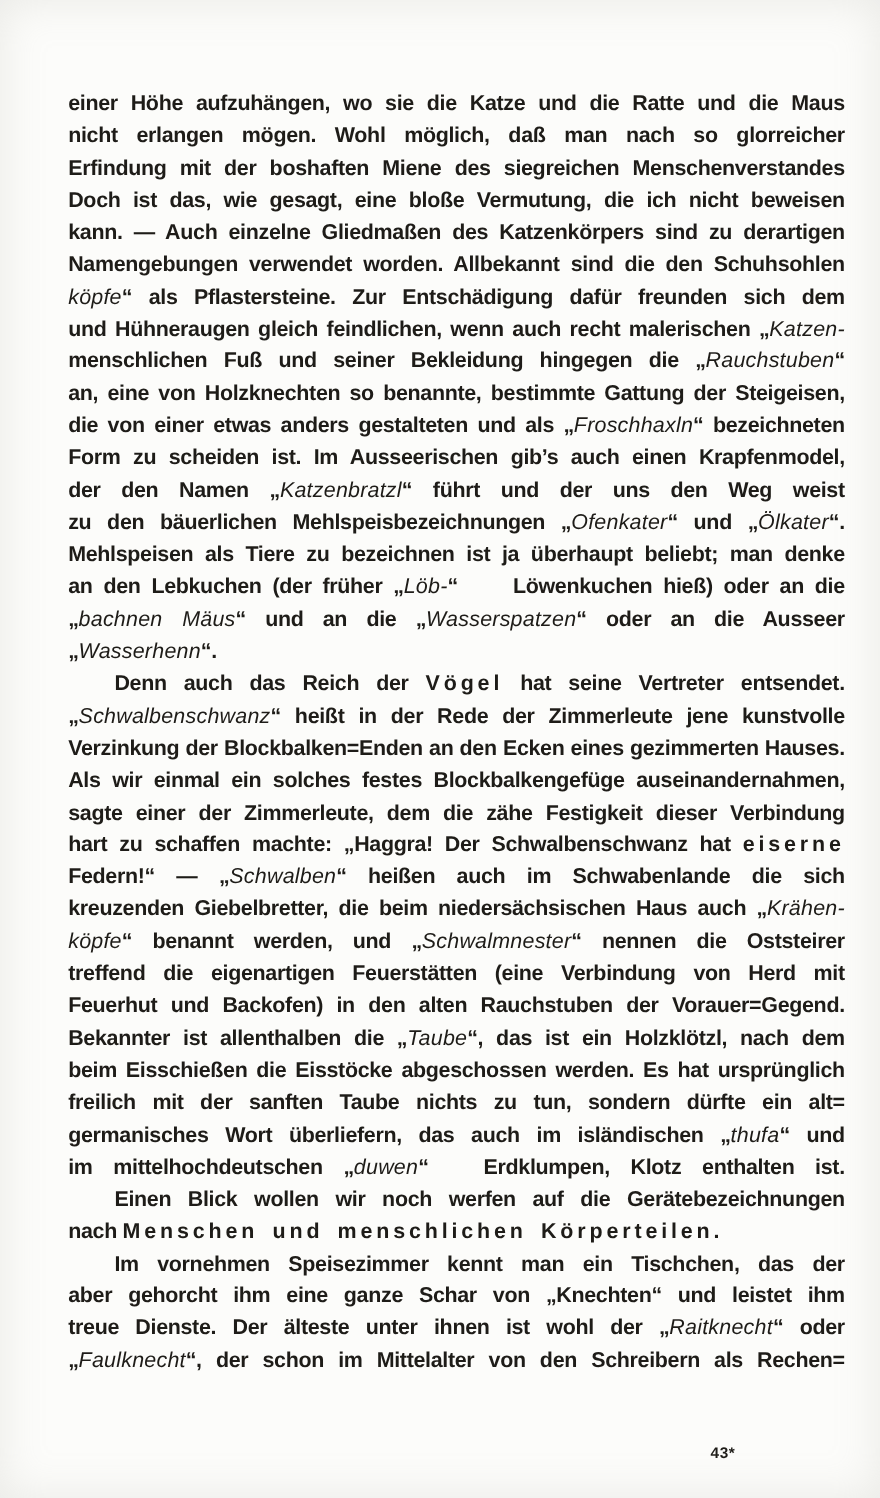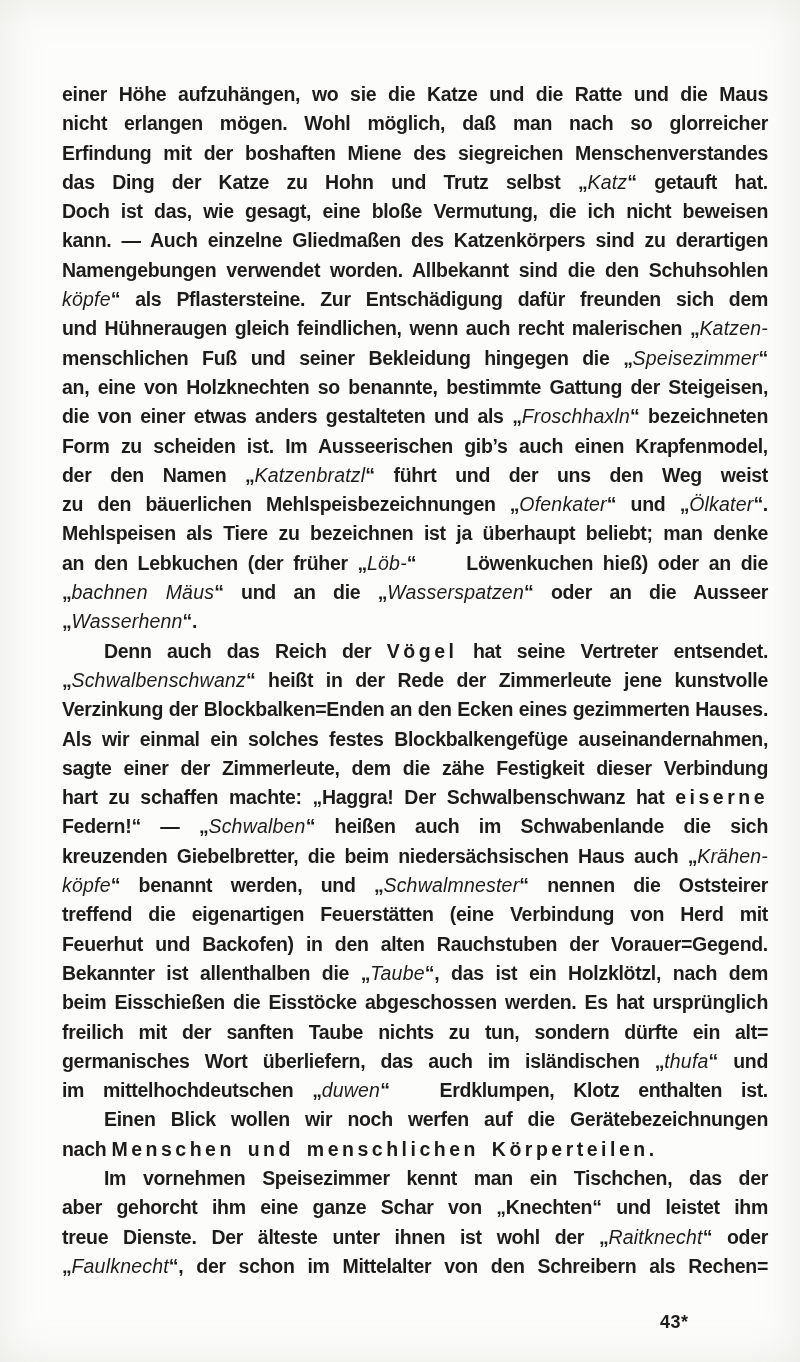--- a/index.html
+++ b/index.html
@@ -56,43 +56,42 @@
     letter-spacing: 3.5px;
     word-spacing: 4px;
   }
   
   .gap {
     display: inline-block;
     width: 50px;
   }
   .page-number {
     position: absolute;
-    left: 660px;
+    left: 646px;
     top: 1312px;
-    font-size: 18px;
+    font-size: 14px;
     font-weight: 700;
     letter-spacing: 0.5px;
     color: #1e1c18;
   }
 </style>
 </head>
 <body>
 
 <div class="page">
   <div class="text-block">
       <div class="line"><span class="f">einer Höhe aufzuhängen, wo sie die Katze und die Ratte und die Maus</span></div>
       <div class="line"><span class="f">nicht erlangen mögen. Wohl möglich, daß man nach so glorreicher</span></div>
       <div class="line"><span class="f">Erfindung mit der boshaften Miene des siegreichen Menschenverstandes</span></div>
-      <div class="line"><span class="f">das Ding der Katze zu Hohn und Trutz selbst „</span><span class="i">Katz</span><span class="f">“ getauft hat.</span></div>
       <div class="line"><span class="f">Doch ist das, wie gesagt, eine bloße Vermutung, die ich nicht beweisen</span></div>
       <div class="line"><span class="f">kann. — Auch einzelne Gliedmaßen des Katzenkörpers sind zu derartigen</span></div>
       <div class="line"><span class="f">Namengebungen verwendet worden. Allbekannt sind die den Schuhsohlen</span></div>
       <div class="line"><span class="i">köpfe</span><span class="f">“ als Pflastersteine. Zur Entschädigung dafür freunden sich dem</span></div>
       <div class="line"><span class="f">und Hühneraugen gleich feindlichen, wenn auch recht malerischen „</span><span class="i">Katzen-</span></div>
-      <div class="line"><span class="f">menschlichen Fuß und seiner Bekleidung hingegen die „</span><span class="i">Speisezimmer</span><span class="f">“</span></div>
+      <div class="line"><span class="f">menschlichen Fuß und seiner Bekleidung hingegen die „</span><span class="i">Rauchstuben</span><span class="f">“</span></div>
       <div class="line"><span class="f">an, eine von Holzknechten so benannte, bestimmte Gattung der Steigeisen,</span></div>
       <div class="line"><span class="f">die von einer etwas anders gestalteten und als „</span><span class="i">Froschhaxln</span><span class="f">“ bezeichneten</span></div>
       <div class="line"><span class="f">Form zu scheiden ist. Im Ausseerischen gib’s auch einen Krapfenmodel,</span></div>
       <div class="line"><span class="f">der den Namen „</span><span class="i">Katzenbratzl</span><span class="f">“ führt und der uns den Weg weist</span></div>
       <div class="line"><span class="f">zu den bäuerlichen Mehlspeisbezeichnungen „</span><span class="i">Ofenkater</span><span class="f">“ und „</span><span class="i">Ölkater</span><span class="f">“.</span></div>
       <div class="line"><span class="f">Mehlspeisen als Tiere zu bezeichnen ist ja überhaupt beliebt; man denke</span></div>
       <div class="line"><span class="f">an den Lebkuchen (der früher „</span><span class="i">Löb-</span><span class="f">“</span><span class="gap">&nbsp;</span><span class="f">Löwenkuchen hieß) oder an die</span></div>
       <div class="line"><span class="f">„</span><span class="i">bachnen Mäus</span><span class="f">“ und an die „</span><span class="i">Wasserspatzen</span><span class="f">“ oder an die Ausseer</span></div>
       <div class="line noj"><span class="f">„</span><span class="i">Wasserhenn</span><span class="f">“.</span></div>
       <div class="line indent"><span class="f">Denn auch das Reich der </span><span class="g">Vögel</span><span class="f"> hat seine Vertreter entsendet.</span></div>

